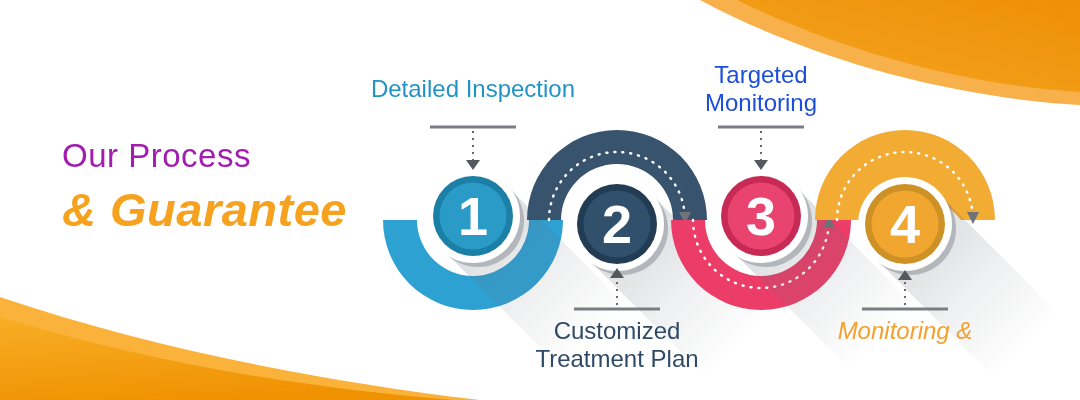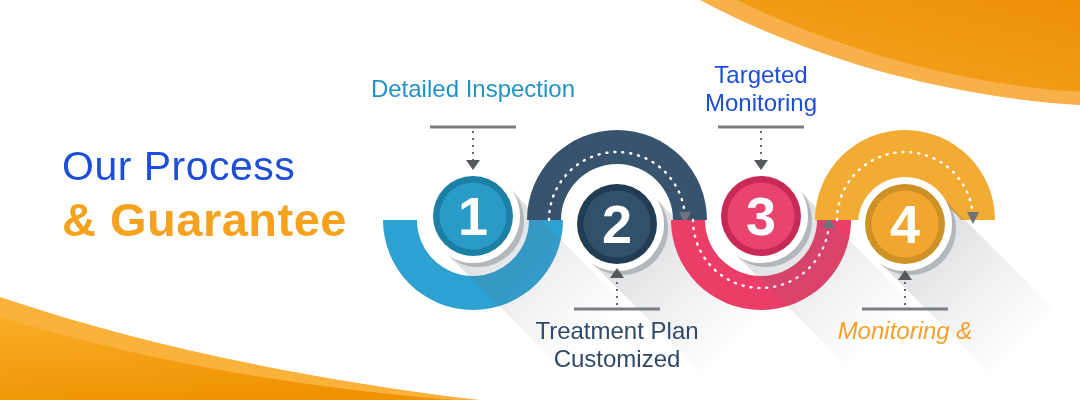--- a/index.html
+++ b/index.html
@@ -4,22 +4,22 @@
 <style>
   html,body{margin:0;padding:0;background:#ffffff;}
   .canvas{position:relative;width:1080px;height:400px;background:#ffffff;overflow:hidden;
           font-family:"Liberation Sans",sans-serif;}
   .canvas svg{position:absolute;left:0;top:0;}
   .band{fill:var(--band);}
   .ring{fill:var(--ring);}
   .cfill{fill:var(--fill);}
   .num{fill:#ffffff;font-family:"Liberation Sans",sans-serif;font-weight:700;font-size:54px;text-anchor:middle;}
   .title{position:absolute;left:62px;top:134px;}
-  .title .l1{font-size:41px;font-weight:500;color:#1d4ed8;letter-spacing:.5px;line-height:44px;margin-top:10px;}
-  .title .l2{font-size:47px;font-weight:700;color:#f6a21e;letter-spacing:.5px;line-height:50px;margin-top:7px;}
+  .title .l1{font-size:33px;font-weight:500;color:#a21caf;letter-spacing:.5px;line-height:44px;}
+  .title .l2{font-size:47px;font-weight:700;color:#f6a21e;letter-spacing:.5px;line-height:50px;margin-top:7px;font-style:italic;}
   .step-label{position:absolute;width:230px;text-align:center;font-size:24px;font-weight:500;line-height:28px;}
   .step-label span{display:block;}
   .lbl0{left:358px;top:75px;}
   .lbl1{left:502px;top:317px;}
   .lbl2{left:646px;top:61px;}
   .lbl3{left:790px;top:317px;font-style:italic;}
 </style>
 </head>
 <body>
 
@@ -109,22 +109,22 @@
   <div class="title">
     <div class="l1">Our Process</div>
     <div class="l2">&amp; Guarantee</div>
   </div>
 
   <div class="step-label lbl0" style="color: rgb(33, 147, 197);">
     <span>Detailed Inspection</span>
     <span></span>
   </div>
   <div class="step-label lbl1" style="color: rgb(47, 74, 102);">
+    <span>Customized</span>
     <span>Treatment Plan</span>
-    <span>Customized</span>
   </div>
   <div class="step-label lbl2" style="color: #1d4ed8;">
     <span>Targeted</span>
     <span>Monitoring</span>
   </div>
   <div class="step-label lbl3" style="color: rgb(244, 160, 44);">
     <span>Monitoring &amp;</span>
   </div>
 
 </div>

